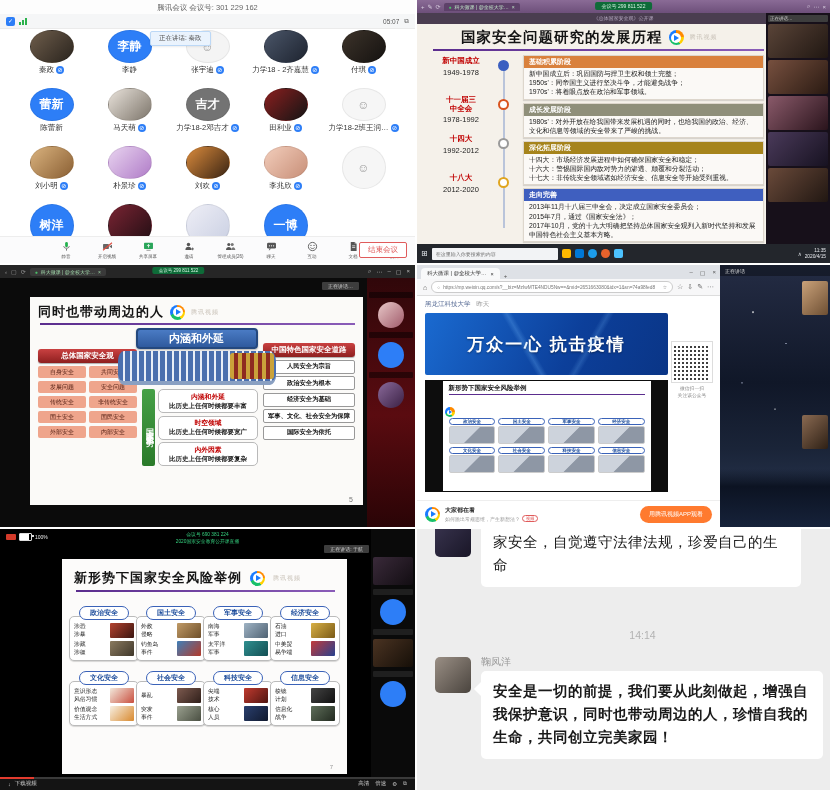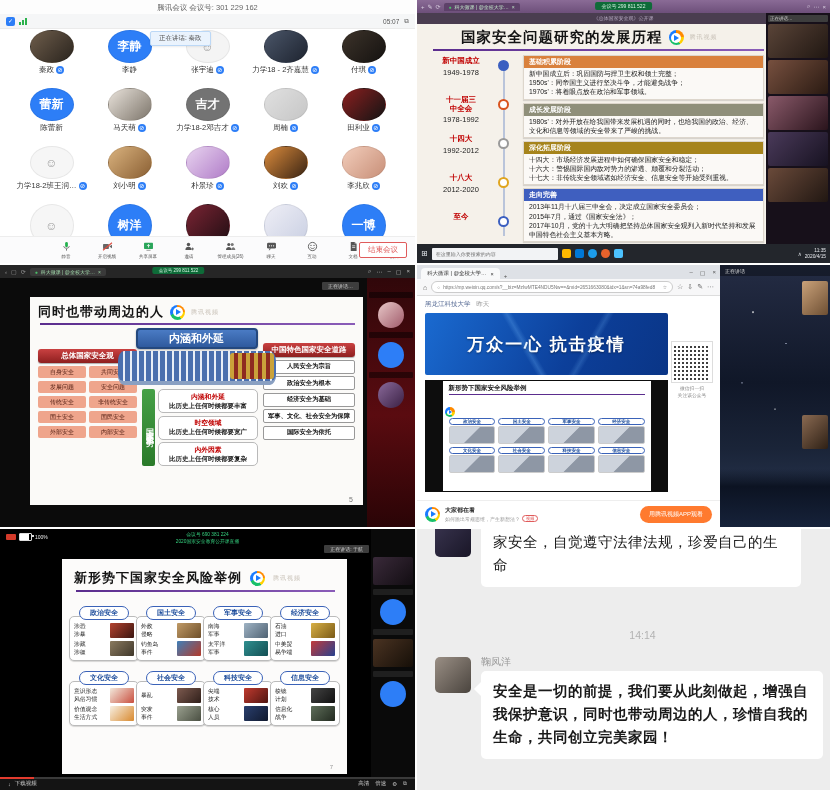--- a/index.html
+++ b/index.html
@@ -274,29 +274,20 @@
         <div class="a-cell">
           <div class="a-av" style="background: #737373; color: rgb(255, 255, 255);">
             <span>吉才</span>
           </div>
           <div class="a-nm">
             <span>力学18-2邓吉才</span>
             <span class="a-mic">⊘</span>
           </div>
         </div>
 
-        <div class="a-cell">
-          <div class="a-av" style="background: linear-gradient(135deg, rgb(224, 224, 224), rgb(198, 198, 198)); color: rgb(255, 255, 255);">
-            <span></span>
-          </div>
-          <div class="a-nm">
-            <span>周楠</span>
-            <span class="a-mic">⊘</span>
-          </div>
-        </div>
 
         <div class="a-cell">
           <div class="a-av" style="background: linear-gradient(135deg, rgb(138, 31, 31), rgb(20, 20, 20)); color: rgb(255, 255, 255);">
             <span></span>
           </div>
           <div class="a-nm">
             <span>田利业</span>
             <span class="a-mic">⊘</span>
           </div>
         </div>
@@ -531,25 +522,20 @@
               <div class="b-tl-years">1992-2012</div>
               <span class="b-dot" style="background: rgb(255, 255, 255); border-color: rgb(154, 154, 154);"></span>
             </div>
 
             <div class="b-tl-item">
               <div class="b-tl-era">十八大</div>
               <div class="b-tl-years">2012-2020</div>
               <span class="b-dot" style="background: rgb(255, 255, 255); border-color: rgb(224, 165, 30);"></span>
             </div>
 
-            <div class="b-tl-item">
-              <div class="b-tl-era">至今</div>
-              <div class="b-tl-years"></div>
-              <span class="b-dot" style="background: rgb(255, 255, 255); border-color: rgb(59, 95, 192);"></span>
-            </div>
           </div>
         <div class="b-phases">
 
             <div class="b-phase">
               <div class="b-ph-h" style="background: rgb(217, 129, 61);">基础积累阶段</div>
               <div class="b-ph-t">新中国成立后：巩固国防与捍卫主权和领土完整；
 1950s'：同帝国主义进行坚决斗争，才能避免战争；
 1970s'：将着眼点放在政治和军事领域。</div>
             </div>
 

